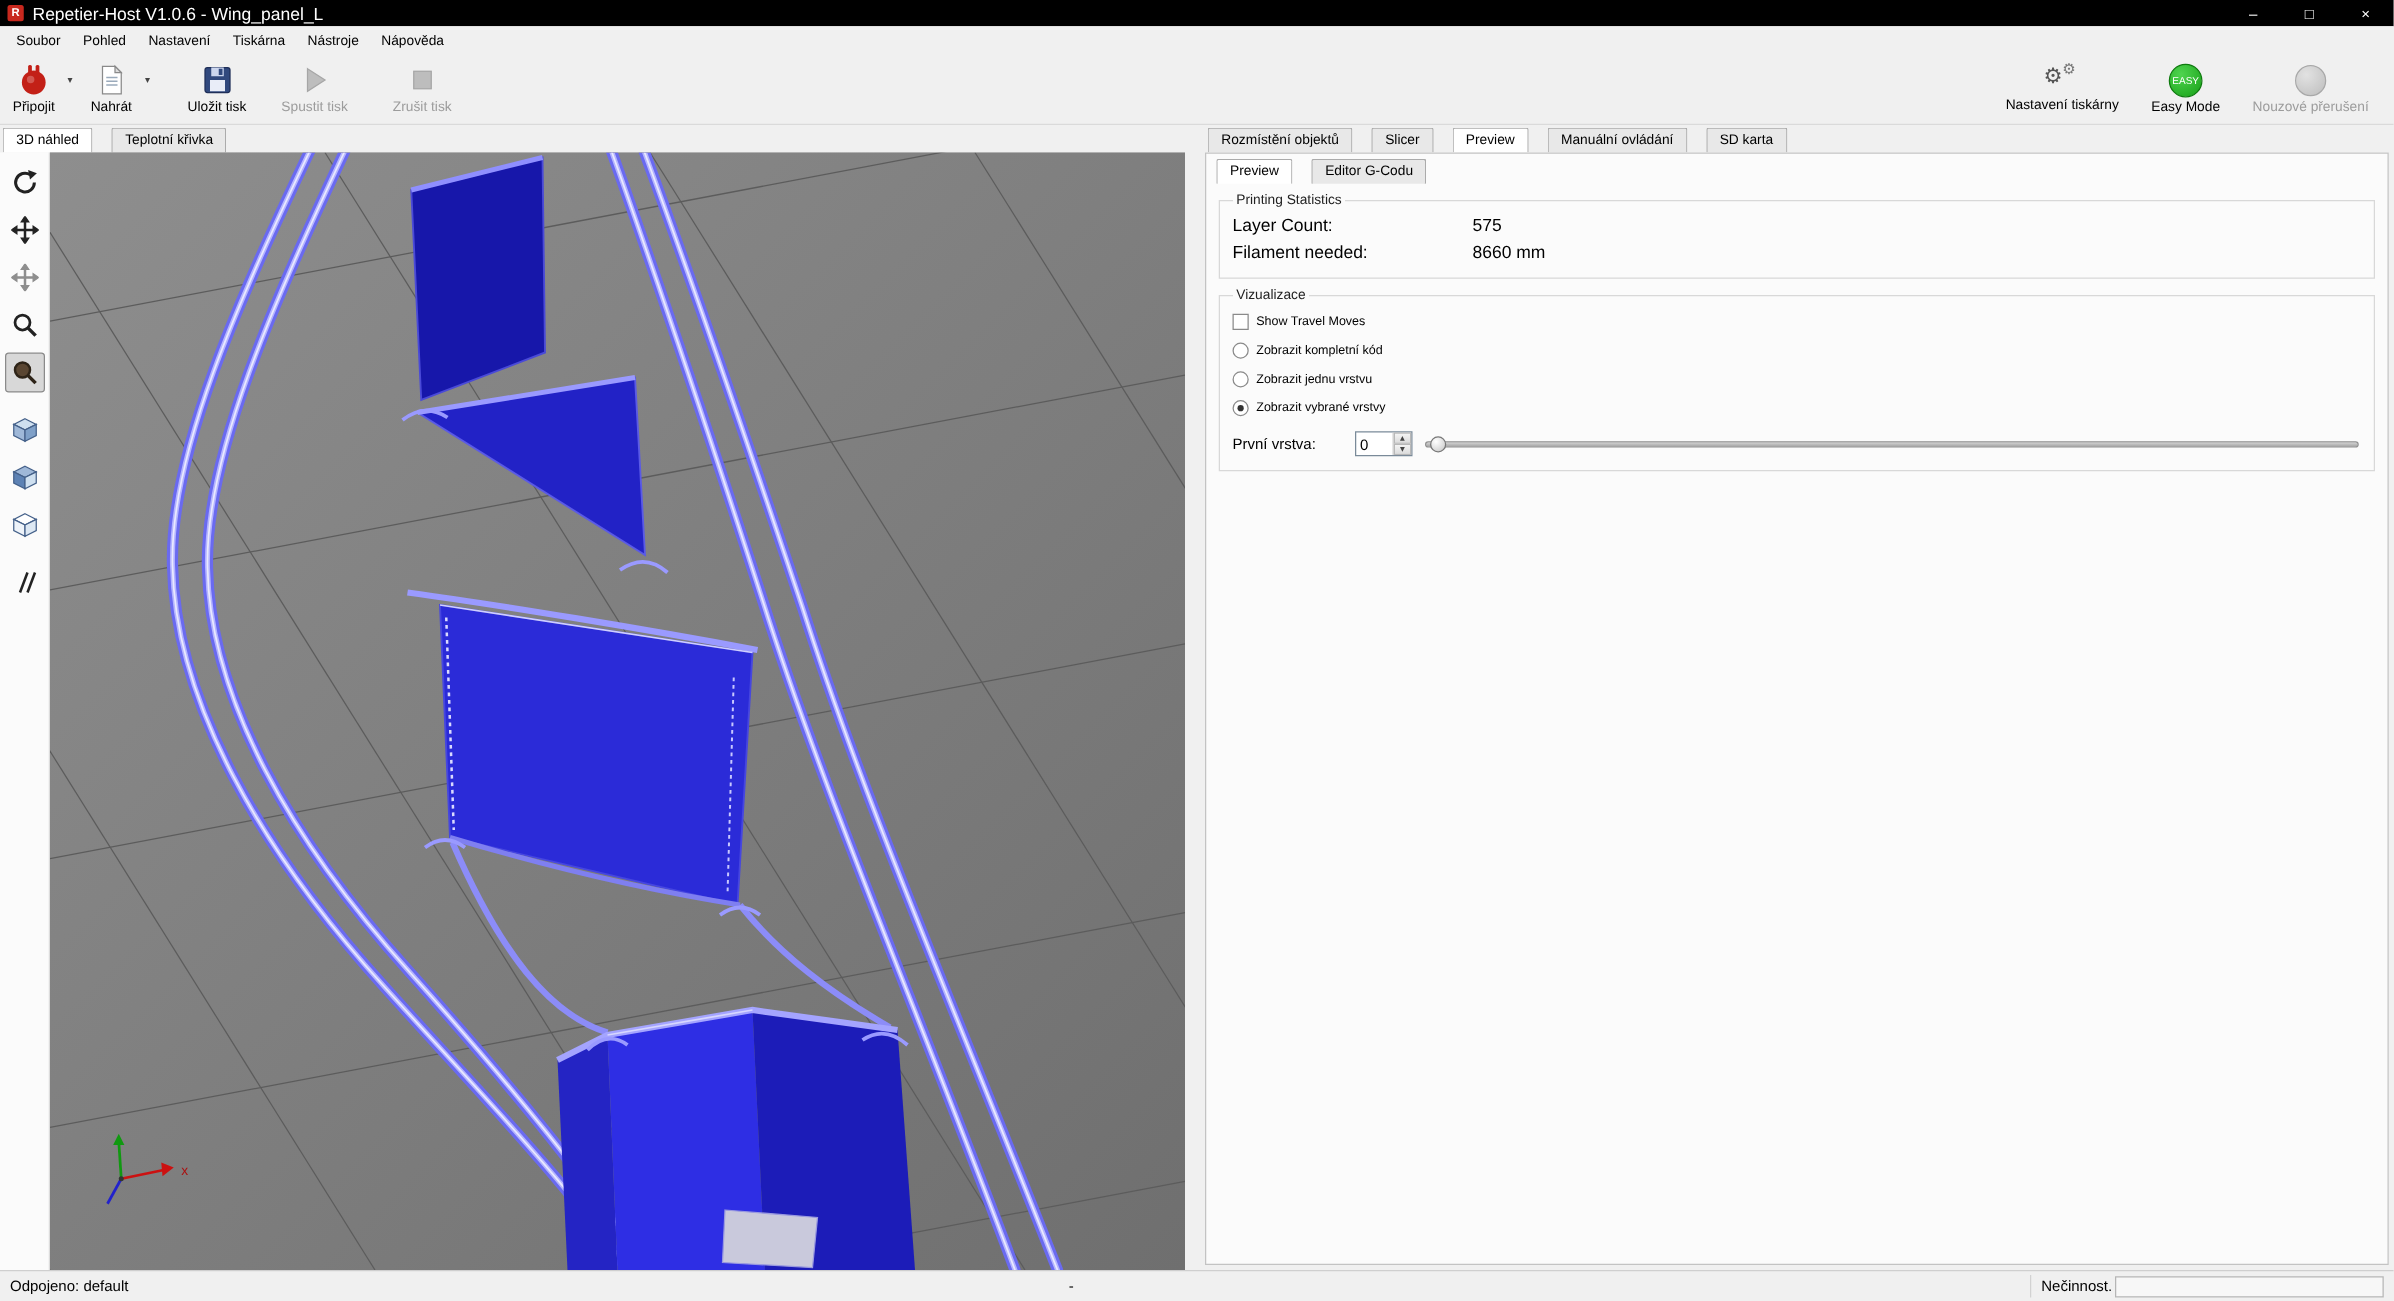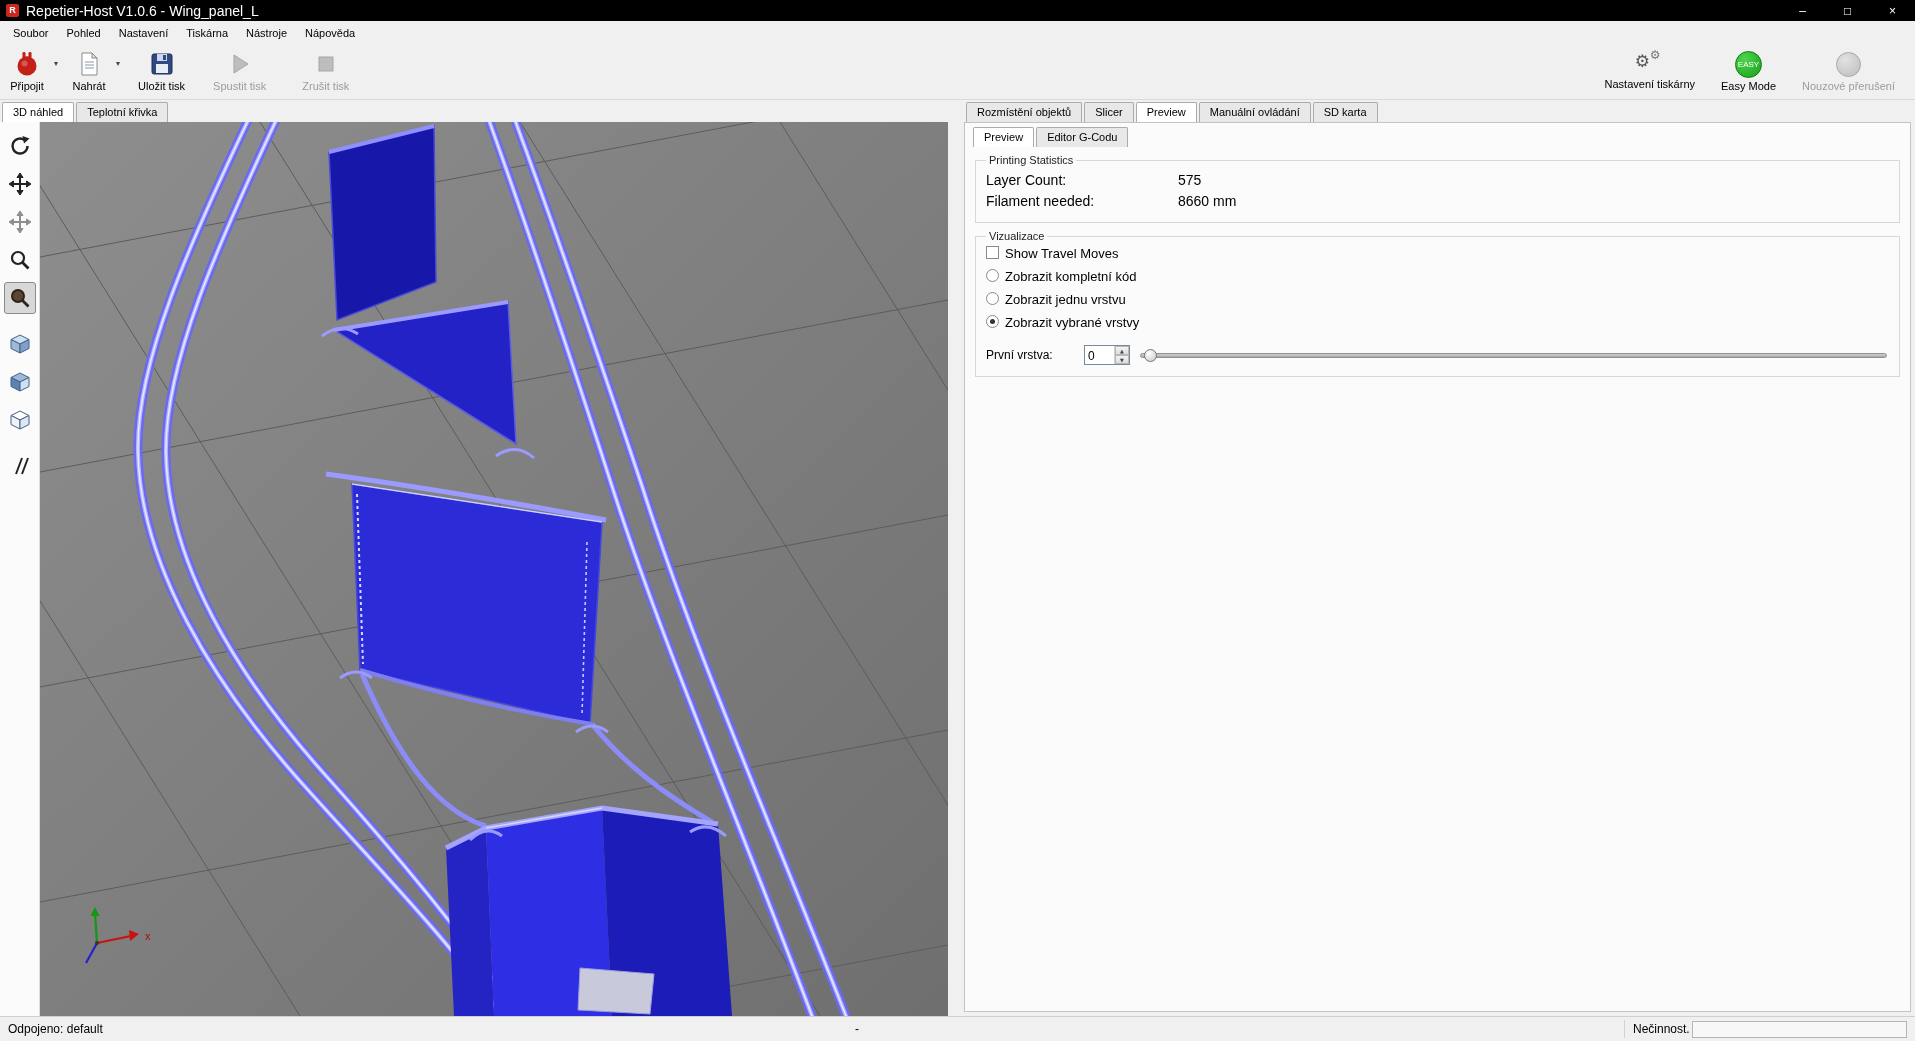--- a/index.html
+++ b/index.html
@@ -26,40 +26,40 @@
   .dd-arrow{align-self:flex-start;font-size:8px;color:#444;padding:14px 4px 0 0;font-family:"DejaVu Sans",sans-serif}
   .toolbar-right{margin-left:auto;display:flex;padding-right:14px;gap:14px}
   .easy-badge{width:27px;height:27px;border-radius:50%;background:radial-gradient(circle at 35% 30%,#4fd44f,#17a017);border:1px solid #0e7a0e;color:#fff;font-size:8px;font-weight:normal;display:flex;align-items:center;justify-content:center}
   .gear-wrap{position:relative;width:30px;height:28px}
   .gear-big{position:absolute;left:0;top:4px;font-size:17px;color:#555;font-family:"DejaVu Sans",sans-serif;line-height:1}
   .gear-small{position:absolute;left:15px;top:0;font-size:12px;color:#777;font-family:"DejaVu Sans",sans-serif;line-height:1}
   .emergency-disc{width:25px;height:25px;border-radius:50%;background:radial-gradient(circle at 35% 30%,#e2e2e2,#bdbdbd);border:1px solid #a8a8a8}
 
   
   .left-tabs{position:absolute;top:100px;left:0;width:948px;height:22px;background:#f0f0f0;display:flex;align-items:flex-end;padding-left:2px}
-  .tab{padding:3px 10px 4px;border:1px solid #ababab;border-bottom:none;background:#e8e8e8;margin-right:2px;font-size:11px;border-radius:2px 2px 0 0;white-space:nowrap}
+  .tab{padding:3px 10px 4px;border:1px solid #ababab;border-bottom:none;background:#e8e8e8;margin-right:15px;font-size:11px;border-radius:2px 2px 0 0;white-space:nowrap}
   .tab.active{background:#fff}
   .tool-column{position:absolute;top:122px;left:0;width:40px;height:894px;background:#fbfbfb;border-right:1px solid #dcdcdc;display:flex;flex-direction:column;align-items:center;padding-top:5px}
   .tool-btn{width:32px;height:32px;margin:3px 0;display:flex;align-items:center;justify-content:center;border-radius:3px;border:1px solid transparent}
   .tool-btn.selected{background:#d8d8d8;border:1px solid #8a8a8a}
   .tool-gap{height:8px}
   .viewport{position:absolute;top:122px;left:40px;width:908px;height:894px;background:#7e7e7e;overflow:hidden}
   .viewport svg.scene{display:block}
 
   
   .splitter{position:absolute;top:100px;left:948px;width:16px;height:916px;background:#f0f0f0}
   .right{position:absolute;top:100px;left:964px;width:951px;height:916px;background:#f0f0f0}
   .right-tabs{height:22px;display:flex;align-items:flex-end;padding-left:2px}
   .right-page{position:absolute;top:22px;left:0;width:947px;height:890px;background:#fbfbfb;border:1px solid #c3c3c3;padding-top:4px}
   .sub-tabs{display:flex;align-items:flex-end;padding-left:8px;height:20px}
   fieldset{border:1px solid #d8d8d8;margin:7px 10px 0 10px;padding:4px 10px 10px;background:#fbfbfb}
   legend{font-size:11px;color:#222;padding:0 3px}
   .stat-row{display:flex;font-size:14px;line-height:21px}
   .stat-label{width:192px}
-  .viz-row{display:flex;align-items:flex-start;height:23px;font-size:13px}
+  .viz-row{display:flex;align-items:center;height:23px;font-size:10px}
   .checkbox{width:13px;height:13px;border:1px solid #8a8a8a;background:#fff;margin-right:6px;flex:0 0 auto}
   .radio{width:13px;height:13px;border:1px solid #8a8a8a;border-radius:50%;background:#fff;margin-right:6px;position:relative;flex:0 0 auto}
   .radio.checked::after{content:"";position:absolute;left:3px;top:3px;width:5px;height:5px;border-radius:50%;background:#333}
   .layer-row{display:flex;align-items:center;margin-top:6px;height:22px}
   .layer-label{width:98px;font-size:12px}
   .spin{width:46px;height:20px;border:1px solid #7a8a99;background:#fff;display:flex}
   .spin .num{flex:1;font-size:12px;padding:3px 0 0 3px}
   .spin .arrows{width:15px;display:flex;flex-direction:column;border-left:1px solid #cfcfcf}
   .spin .arrows .sbtn{flex:1;font-size:5px;display:flex;align-items:center;justify-content:center;background:linear-gradient(#f4f4f4,#dcdcdc);border:1px solid #b8b8b8;color:#444;font-family:"DejaVu Sans",sans-serif}
   .slider{position:relative;flex:1;height:20px;margin-left:10px;margin-right:2px}
@@ -122,21 +122,21 @@
             <line x1="9" y1="11" x2="18" y2="11"></line>
             <line x1="9" y1="14" x2="18" y2="14"></line>
             <line x1="9" y1="17" x2="18" y2="17"></line>
           </g>
         </svg>
       </div>
       <div class="tlabel">Nahrát</div>
     </div>
     <div class="dd-arrow">▾</div>
 
-    <div class="tbtn" style="margin-left:8px">
+    <div class="tbtn" style="margin-left:20px">
       <div class="ticon">
         <svg width="26" height="26" viewBox="0 0 26 26">
           <rect x="3" y="3" width="20" height="20" rx="2" fill="#31497e" stroke="#1f2f58"></rect>
           <rect x="8" y="3" width="10" height="7" fill="#ccd6ee"></rect>
           <rect x="14" y="4" width="3" height="5" fill="#31497e"></rect>
           <rect x="7" y="13" width="12" height="9" fill="#e9edf8"></rect>
         </svg>
       </div>
       <div class="tlabel">Uložit tisk</div>
     </div>

